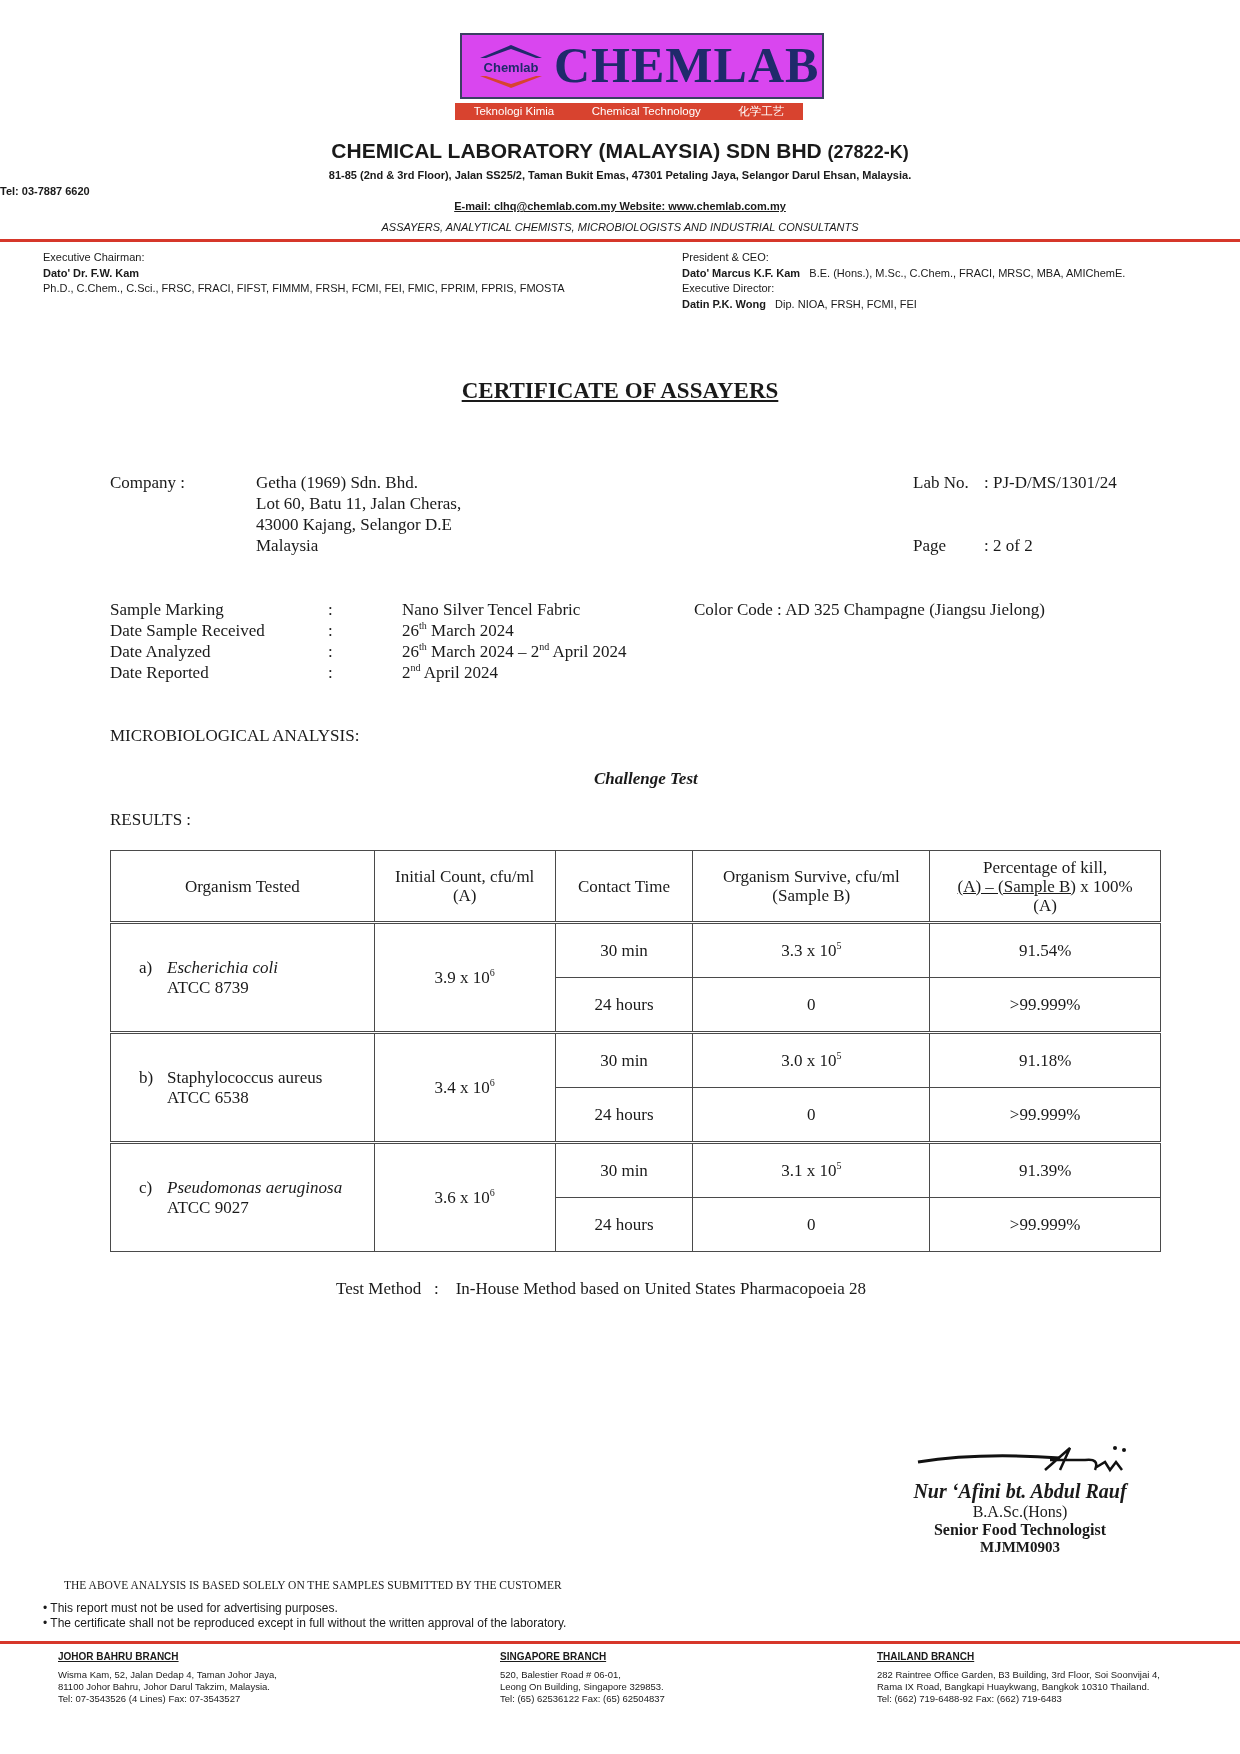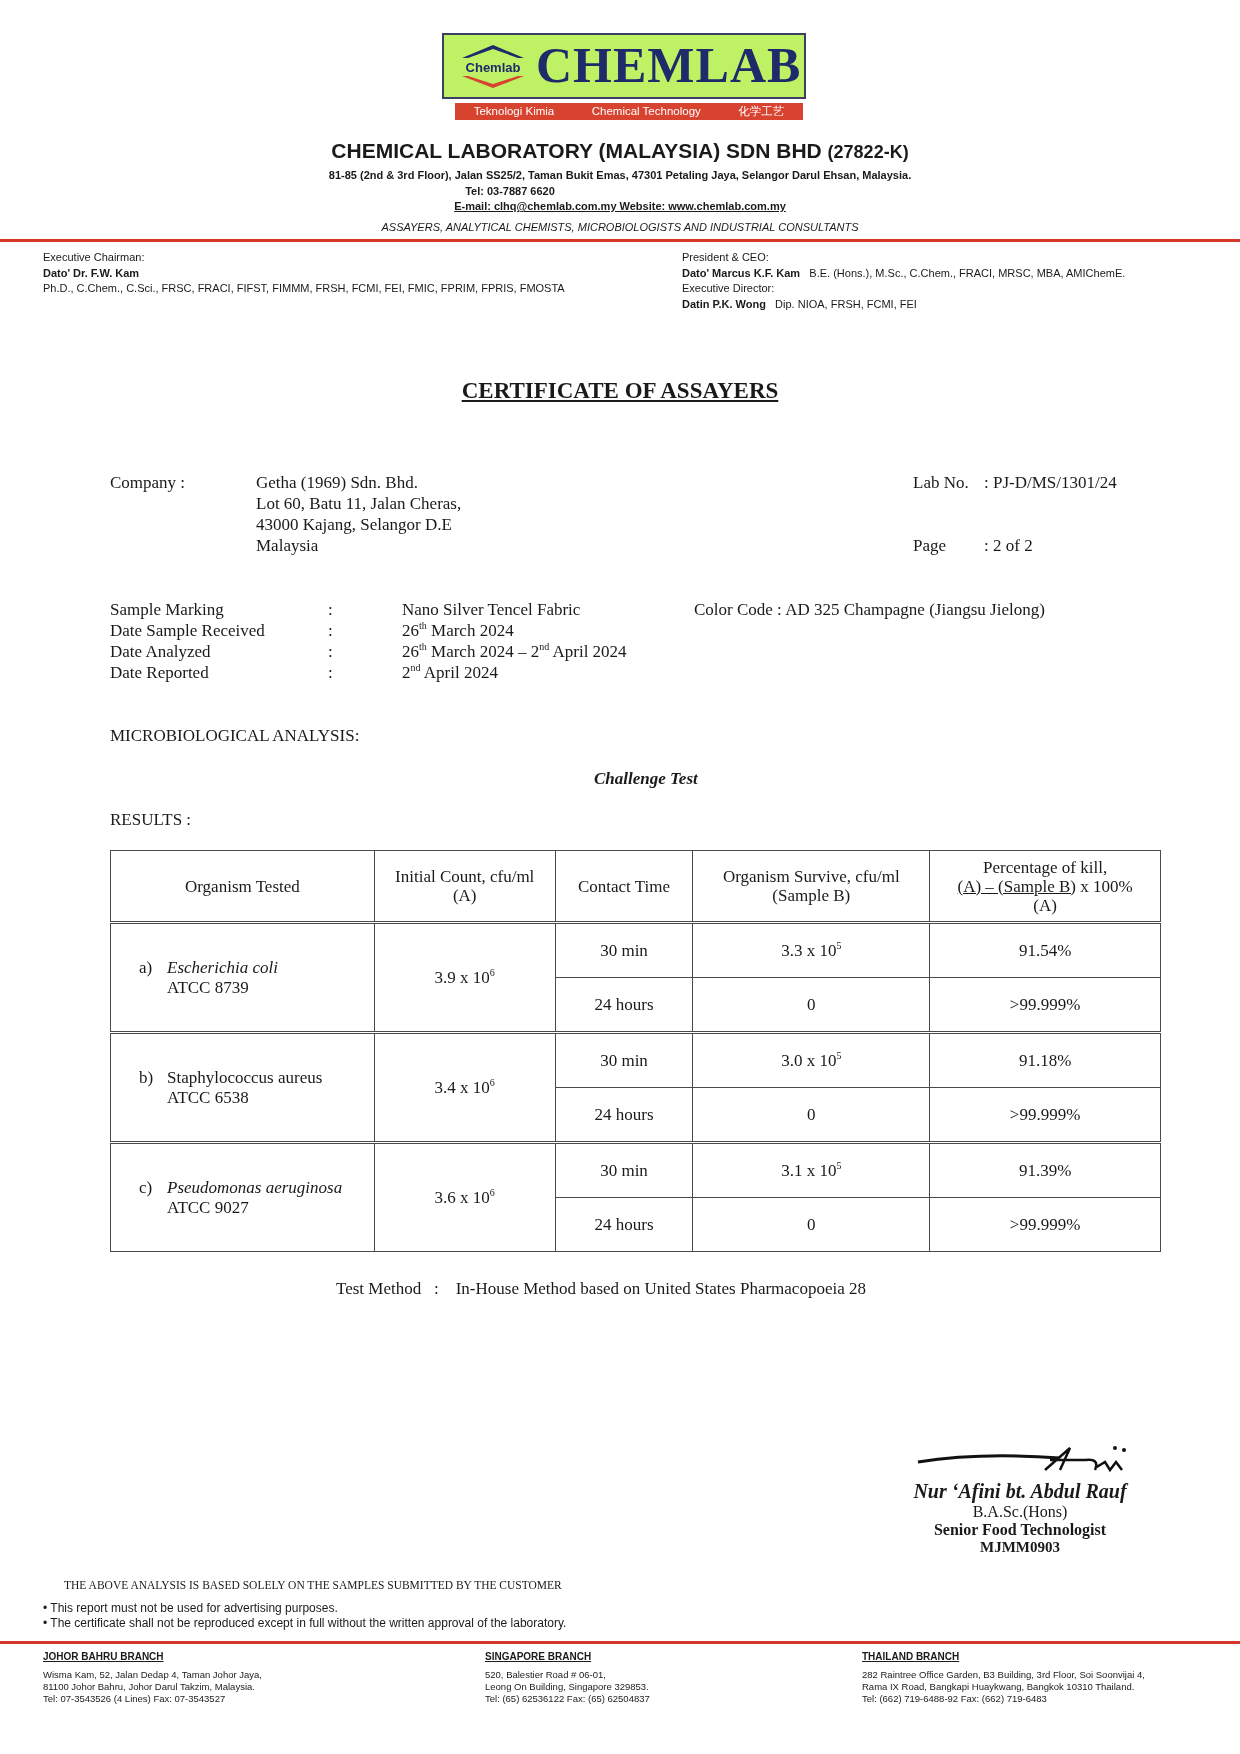--- a/index.html
+++ b/index.html
@@ -2,29 +2,29 @@
 <html><head>
 <meta charset="utf-8">
 <style>
   html, body { margin: 0; padding: 0; background: #ffffff; }
   body { width: 1240px; height: 1754px; position: relative; overflow: hidden; color: #1a1a1a; }
   .sans { font-family: "Liberation Sans", "DejaVu Sans", sans-serif; }
   .serif { font-family: "Liberation Serif", "DejaVu Serif", serif; }
   .abs { position: absolute; }
 
   
-  .logo-box { left: 442px; top: 33px; width: 360px; height: 62px; border: 2px solid #3b3f63; background: #bef264; }
+  .logo-box { left: 460px; top: 33px; width: 360px; height: 62px; border: 2px solid #3b3f63; background: #d946ef; }
   .logo-badge { left: 14px; top: 7px; width: 70px; height: 48px; }
   .logo-word { left: 92px; top: 2px; font-family: "Liberation Serif", serif; font-weight: bold; font-size: 50px; color: #1f2a6b; letter-spacing: 1px; line-height: 56px; }
   .logo-band { left: 455px; top: 103px; width: 348px; height: 17px; background: #d8432f; color: #fff; font-size: 11.5px; line-height: 17px; display: flex; justify-content: space-around; align-items: center; }
 
   .lab-title { left: 0; width: 1240px; top: 139px; text-align: center; font-weight: bold; font-size: 21px; color: #1a1a1a; }
   .lab-title .regno { font-size: 18px; }
   .lab-addr { left: 0; width: 1240px; top: 169px; text-align: center; font-weight: bold; font-size: 11px; }
-  .lab-tel { left: 0; width: 1020px; top: 185px; text-align: center; font-weight: bold; font-size: 11px; }
+  .lab-tel { left: 0; width: 1020px; top: 185px; font-weight: bold; font-size: 11px; }
   .lab-web { left: 0; width: 1240px; top: 200px; text-align: center; font-weight: bold; font-size: 11px; text-decoration: underline; }
   .lab-tag { left: 0; width: 1240px; top: 221px; text-align: center; font-style: italic; font-size: 11px; }
   .red-rule { left: 0; width: 1240px; height: 3px; background: #d6372a; }
 
   .exec { font-size: 11px; line-height: 15.5px; }
   .exec b { font-weight: bold; }
 
   .cert-title { left: 0; width: 1240px; top: 378px; text-align: center; font-weight: bold; font-size: 23px; text-decoration: underline; }
 
   .body-text { font-size: 17px; line-height: 21px; }
@@ -40,21 +40,21 @@
   table.res tr.grp-start td { border-top: 3px double #4a4a4a; }
   .org-cell { text-align: left !important; padding-left: 28px !important; line-height: 20px; }
   .org-letter { display: inline-block; width: 28px; }
   .org-sub { padding-left: 28px; }
   .frac { display: inline-block; text-decoration: underline; }
 
   .sig-block { left: 860px; top: 1440px; width: 320px; text-align: center; }
   .disc-upper { left: 64px; top: 1579px; font-size: 11.5px; font-family: "Liberation Serif", serif; }
   .disc-list { left: 43px; top: 1601px; font-size: 12px; line-height: 15px; }
 
-  .branch { font-size: 9.5px; line-height: 12px; }
+  .branch { font-size: 9.5px; line-height: 12px; margin-left: 15px; }
   .branch-title { font-weight: bold; text-decoration: underline; font-size: 10px; margin-bottom: 6px; }
 </style>
 </head>
 <body>
 
 <div class="abs logo-box">
   <svg class="abs logo-badge" viewBox="0 0 70 48">
     <path d="M4 16 L35 3 L66 16 L60 16 L35 7 L10 16 Z" fill="#1f2a6b"></path>
     <path d="M4 34 L35 46 L66 34 L60 34 L35 42 L10 34 Z" fill="#d8432f"></path>
     <text x="35" y="30" text-anchor="middle" font-family="Liberation Sans, sans-serif" font-weight="bold" font-size="13" fill="#1f2a6b">Chemlab</text>

